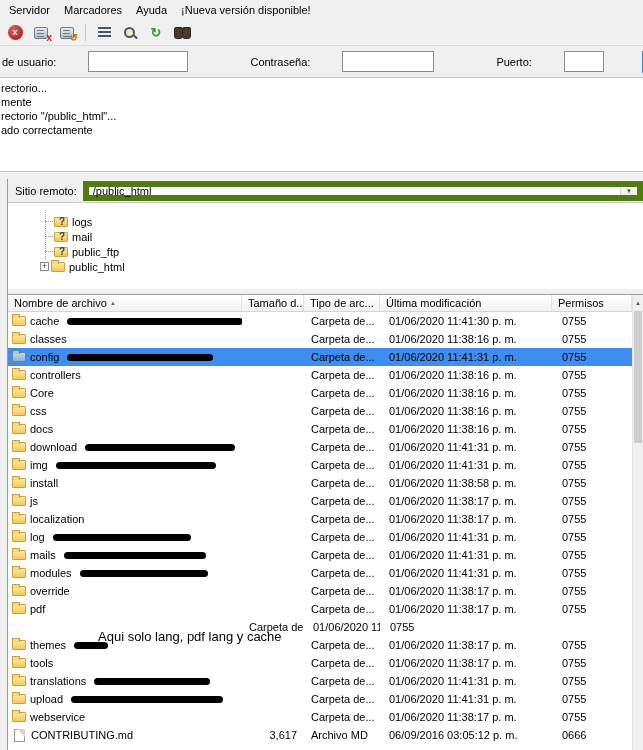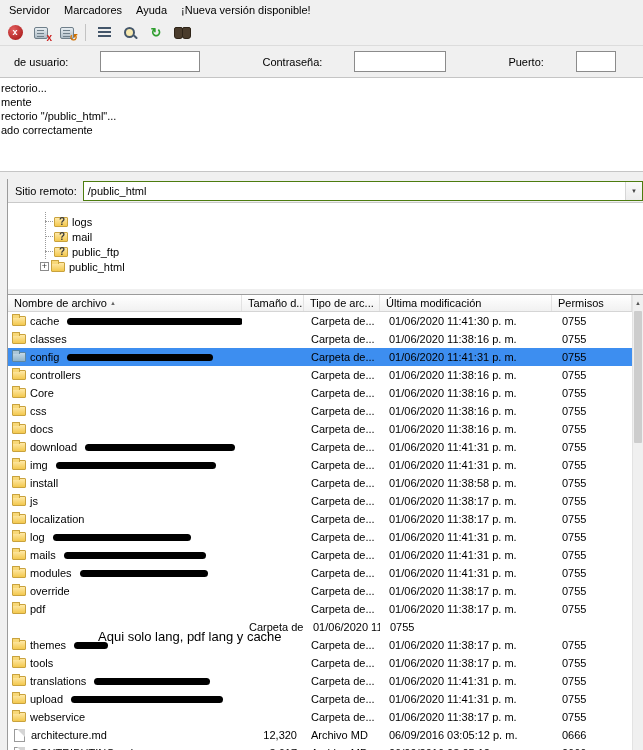--- a/index.html
+++ b/index.html
@@ -28,38 +28,38 @@
   .badge { position:absolute; right:-5px; bottom:-5px; font-size:10px; font-weight:bold; line-height:1; }
   .ico-filter { width:13px; height:11px; background:repeating-linear-gradient(to bottom, #44566a 0 2px, transparent 2px 4px); }
   .ico-compare { position:relative; width:16px; height:16px; }
   .ico-compare::before { content:""; position:absolute; left:2px; top:2px; width:7px; height:7px; border:2px solid #44566a; border-radius:50%; background:#f7e9b0; }
   .ico-compare::after { content:""; position:absolute; left:11px; top:11px; width:5px; height:2px; background:#44566a; transform:rotate(45deg); border-radius:1px; }
   .ico-sync { font-size:13px; font-weight:bold; line-height:1; }
   .ico-find { position:relative; width:16px; height:11px; }
   .ico-find::before, .ico-find::after { content:""; position:absolute; top:0; width:7px; height:10px; background:#4a3c2c; border-radius:2px 2px 3px 3px; border:1px solid #2e2418; }
   .ico-find::before { left:0; } .ico-find::after { left:8px; }
   
-  .qc { height:31px; display:flex; align-items:center; padding-left:14px; flex:none;gap:28px; }
+  .qc { height:31px; display:flex; align-items:center; padding-left:2px; flex:none;gap:28px; }
   .qc .lbl { margin-right:4px; white-space:nowrap; }
   .qc .g { margin-left:34px; }
   .ti { height:21px; border:1px solid #8b8b8b; background:#fff; padding:0 3px; font:inherit; }
   #qc-user { width:100px; } #qc-pass { width:92px; } #qc-port { width:40px; }
   .qc-btn { margin-left:10px; height:22px; padding:0 11px; border:1px solid #4f83b6; background:linear-gradient(#f4f9fd,#e3eef8); font:inherit; white-space:nowrap; }
   .qc-dd { margin-left:2px; width:17px; height:22px; border:1px solid #8b8b8b; background:linear-gradient(#fafafa,#e9e9e9); font-size:6px; color:#333; padding:0; }
   
   .logpane { height:95px; background:#fff; border-top:1px solid #c5c5c5; border-bottom:1px solid #c5c5c5; padding-top:3px; overflow:hidden; flex:none; }
   .log-line { height:14px; line-height:14px; white-space:pre; padding-left:1px; }
   
   .hsplit { height:7px; flex:none; }
   .hsplit2 { height:5px; flex:none; background:#f0f0f0; }
   
   .remote { flex:1; margin-left:7px; border-left:1px solid #9b9b9b; display:flex; flex-direction:column; min-height:0; }
   .rsbar { height:24px; display:flex; align-items:center; background:#f0f0f0; border-bottom:1px solid #c9c9c9; flex:none; }
   .lbl2 { margin:0 6px 0 7px; white-space:nowrap; }
-  .combo { flex:1; height:20px; border:1px solid #4d7c0f; background:#fff; display:flex; align-items:center; }
+  .combo { flex:1; height:20px; border:6px solid #4d7c0f; background:#fff; display:flex; align-items:center; }
   .combo .val { flex:1; padding-left:4px; }
   .combo .dd { width:17px; height:100%; border-left:1px solid #d6d6d6; background:linear-gradient(#fafafa,#ececec); display:flex; align-items:center; justify-content:center; font-size:6px; color:#444; }
   
   .treepane { height:86px; background:#fff; padding-top:11px; position:relative; flex:none; overflow:hidden; }
   .treepane::before { content:""; position:absolute; left:37px; top:9px; height:47px; border-left:1px dotted #9a9a9a; }
   .tree-item { display:flex; align-items:center; height:15px; padding-left:37px; white-space:nowrap; }
   .tree-item.expandable { padding-left:32px; }
   .tree-item .stub { width:8px; height:0; border-top:1px dotted #9a9a9a; margin-right:1px; flex:none; }
   .expander { width:9px; height:9px; border:1px solid #8b8b8b; background:#fff; font-size:9px; line-height:7px; text-align:center; color:#333; margin-right:2px; flex:none; z-index:1; }
   .icon-folder { position:relative; width:14px; height:10px; background:linear-gradient(#ffe9a8,#f3c84e); border:1px solid #c9a23d; border-radius:1px; margin-right:4px; flex:none; }
@@ -427,30 +427,20 @@
               <span class="name-label">webservice</span>
             </div>
             <div class="c-size"></div>
             <div class="c-type">Carpeta de...</div>
             <div class="c-mod">01/06/2020 11:38:17 p. m.</div>
             <div class="c-perm">0755</div>
           </div>
           <div class="row">
             <div class="c-name">
               <span class="icon-file"></span>
-              <span class="name-label">architecture.md</span>
-            </div>
-            <div class="c-size">12,320</div>
-            <div class="c-type">Archivo MD</div>
-            <div class="c-mod">06/09/2016 03:05:12 p. m.</div>
-            <div class="c-perm">0666</div>
-          </div>
-          <div class="row">
-            <div class="c-name">
-              <span class="icon-file"></span>
               <span class="name-label">CONTRIBUTING.md</span>
             </div>
             <div class="c-size">3,617</div>
             <div class="c-type">Archivo MD</div>
             <div class="c-mod">06/09/2016 03:05:12 p. m.</div>
             <div class="c-perm">0666</div>
           </div>
         </div>
     </div>
     <div class="vscroll">

